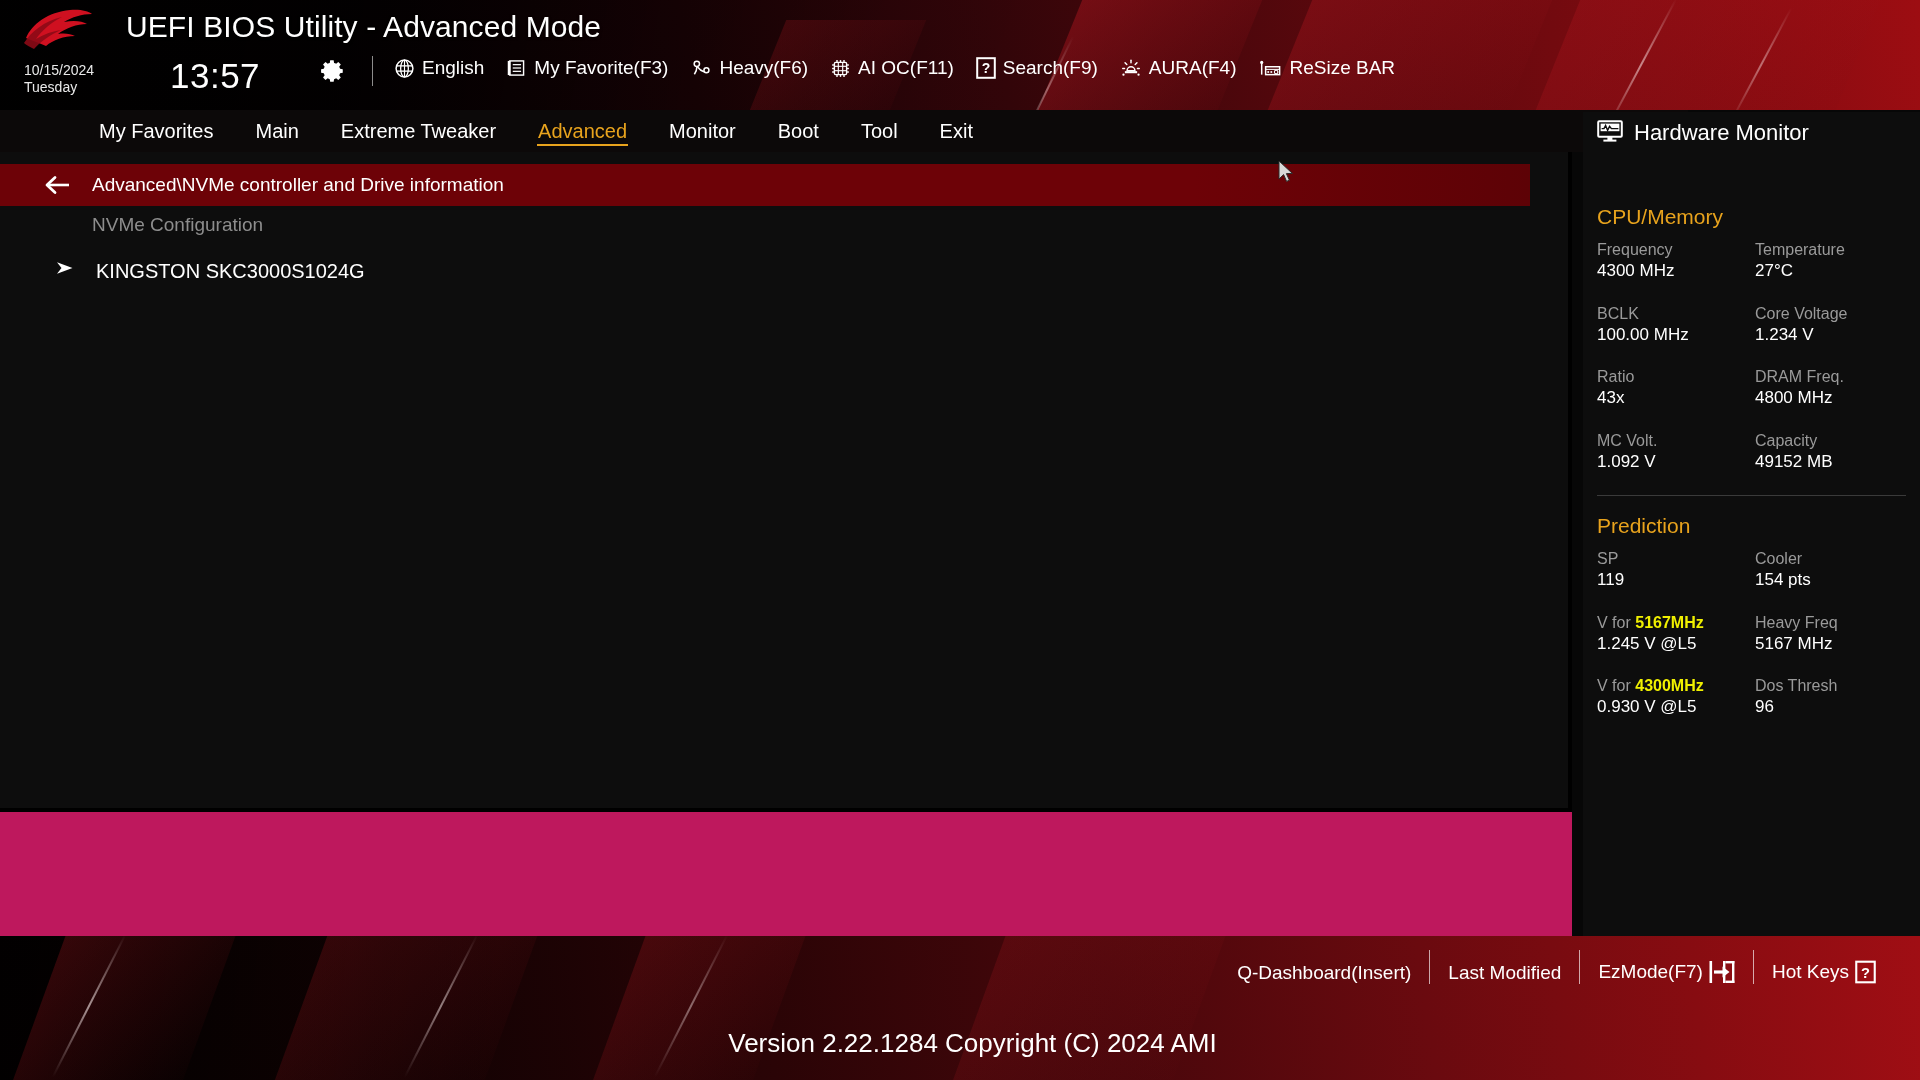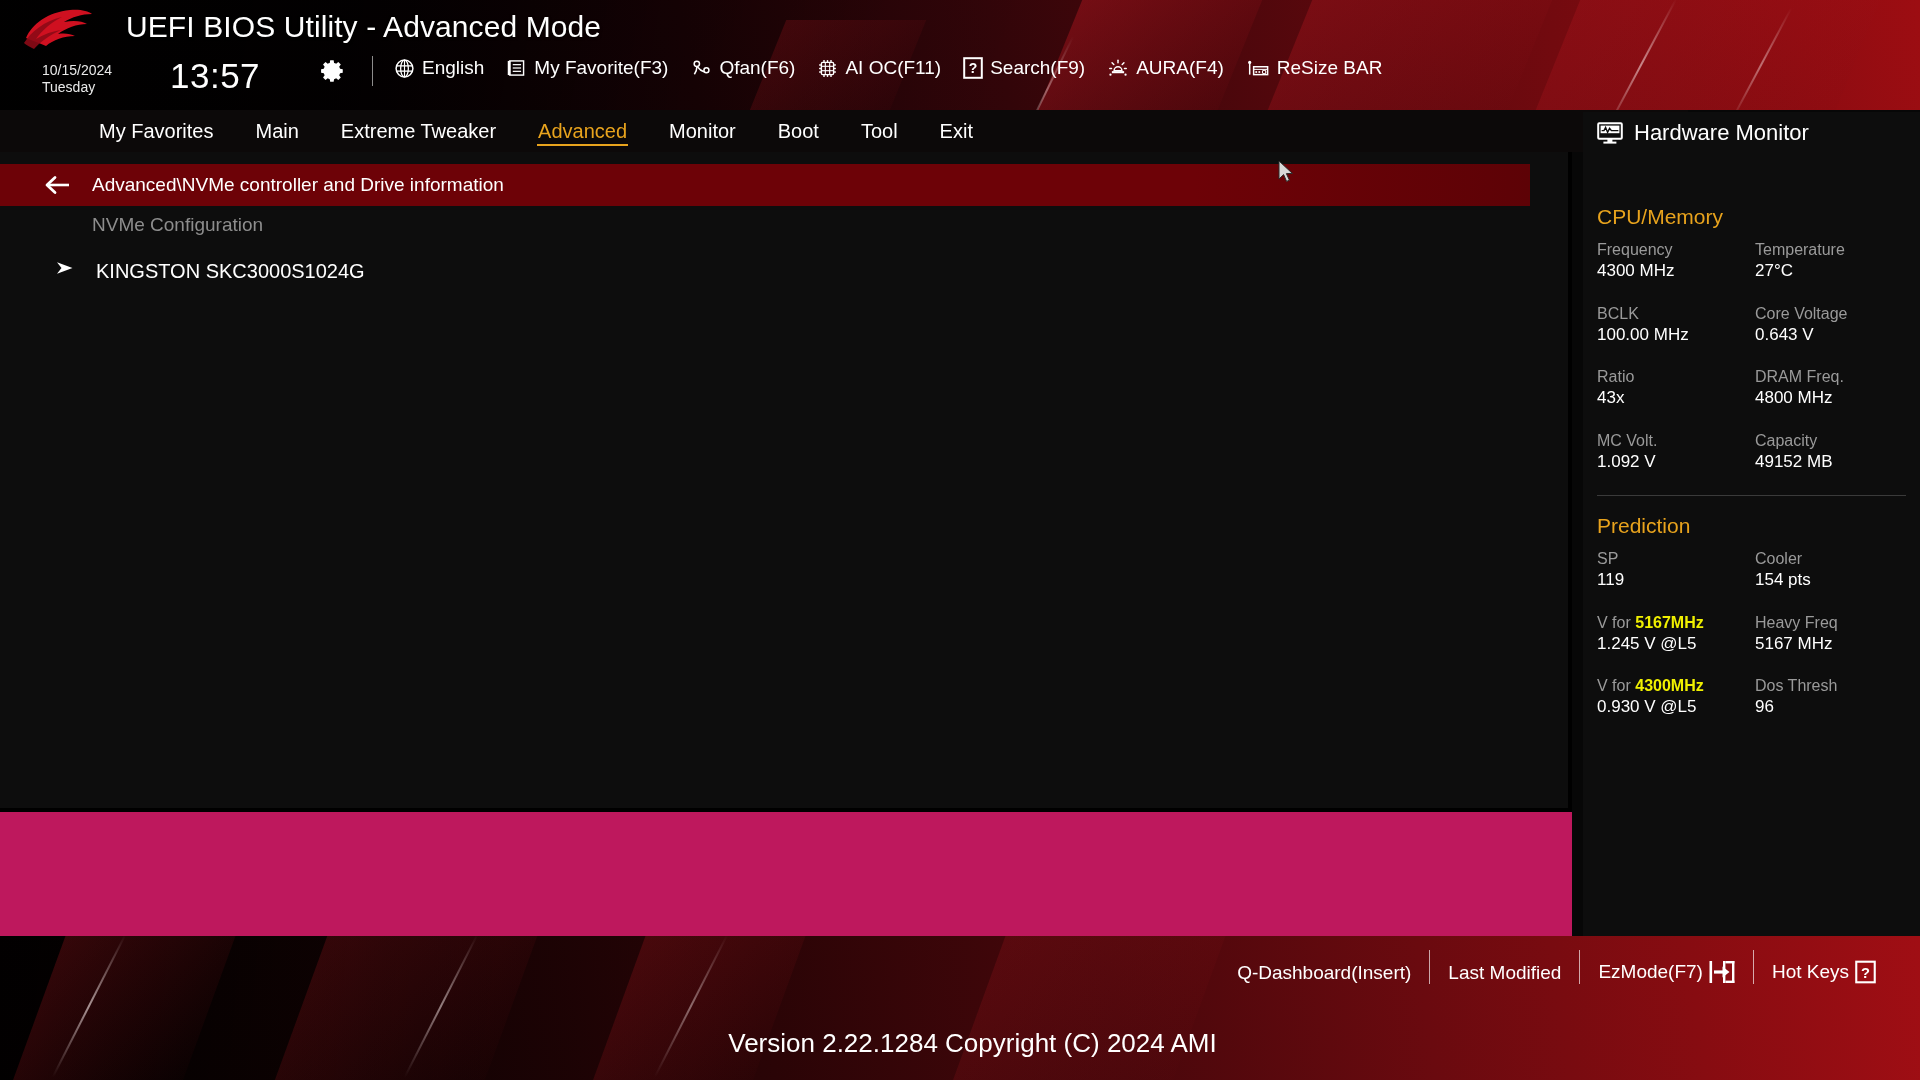--- a/index.html
+++ b/index.html
@@ -37,21 +37,21 @@
   }
 
   .rog-logo { position: absolute; left: 22px; top: 8px; width: 72px; height: 42px; }
   .hdr-title {
     position: absolute; left: 126px; top: 10px;
     font-size: 30px; color: #ffffff; letter-spacing: .1px;
     text-shadow: 0 1px 3px rgba(0,0,0,.8);
   }
   .hdr-date {
     position: absolute; left: 24px; top: 62px;
-    font-size: 14px; line-height: 17px; color: #e9e9e9; margin-left: 18px;
+    font-size: 14px; line-height: 17px; color: #e9e9e9;
   }
   .hdr-time {
     position: absolute; left: 170px; top: 56px;
     font-size: 35px; color: #ffffff; letter-spacing: .5px;
   }
   .hdr-gear { position: absolute; left: 320px; top: 58px; width: 26px; height: 26px; }
   .hdr-sep {
     position: absolute; left: 372px; top: 56px;
     width: 1px; height: 30px; background: rgba(255,255,255,.55);
   }
@@ -127,21 +127,21 @@
   .info-icon { position: absolute; left: 28px; top: 835px; width: 34px; height: 34px; }
 
   
   .hwmon {
     position: absolute; left: 1583px; top: 112px;
     width: 337px; height: 824px;
     background: #0d0d0d;
   }
   .hw-title {
     position: absolute; left: 14px; top: 8px;
-    display: flex; align-items: center; gap: 11px;
+    display: flex; gap: 11px;
     font-size: 22px; color: #ffffff;
   }
   .hw-group-title {
     font-size: 21px; color: #e8a31d; margin: 0 0 10px 14px;
   }
   .hw-body { position: absolute; left: 0; top: 52px; width: 337px; margin-top: 41px; }
   .hw-grid {
     display: grid;
     grid-template-columns: 158px 1fr;
     row-gap: 20px;
@@ -247,21 +247,21 @@
         <span>My Favorite(F3)</span>
       </div>
 
       <div class="hdr-tool">
         <svg width="22" height="20" viewBox="0 0 26 24">
           <circle cx="8" cy="7" r="3.2" fill="none" stroke="#fff" stroke-width="1.8"></circle>
           <path d="M8 10.4 C8 16 6 18 5 19.5" fill="none" stroke="#fff" stroke-width="1.8"></path>
           <path d="M8.6 10.6 C12 15 14 16 16.5 16.6" fill="none" stroke="#fff" stroke-width="1.8"></path>
           <circle cx="19.5" cy="14.6" r="3" fill="none" stroke="#fff" stroke-width="1.8"></circle>
         </svg>
-        <span>Qfan(F6)</span>
+        <span>Heavy(F6)</span>
       </div>
 
       <div class="hdr-tool">
         <svg width="21" height="21" viewBox="0 0 24 24">
           <rect x="5" y="5" width="14" height="14" rx="1.5" fill="none" stroke="#fff" stroke-width="1.6"></rect>
           <line x1="5" y1="9.5" x2="19" y2="9.5" stroke="#fff" stroke-width="1.3"></line>
           <line x1="5" y1="14.5" x2="19" y2="14.5" stroke="#fff" stroke-width="1.3"></line>
           <line x1="9.5" y1="5" x2="9.5" y2="19" stroke="#fff" stroke-width="1.3"></line>
           <line x1="14.5" y1="5" x2="14.5" y2="19" stroke="#fff" stroke-width="1.3"></line>
           <g stroke="#fff" stroke-width="1.6">
@@ -389,21 +389,21 @@
         <div class="hw-cell">
           <div class="hw-lbl">Temperature</div>
           <div class="hw-val">27°C</div>
         </div>
         <div class="hw-cell">
           <div class="hw-lbl">BCLK</div>
           <div class="hw-val">100.00 MHz</div>
         </div>
         <div class="hw-cell">
           <div class="hw-lbl">Core Voltage</div>
-          <div class="hw-val">0.643 V</div>
+          <div class="hw-val">1.234 V</div>
         </div>
         <div class="hw-cell">
           <div class="hw-lbl">Ratio</div>
           <div class="hw-val">43x</div>
         </div>
         <div class="hw-cell">
           <div class="hw-lbl">DRAM Freq.</div>
           <div class="hw-val">4800 MHz</div>
         </div>
         <div class="hw-cell">

